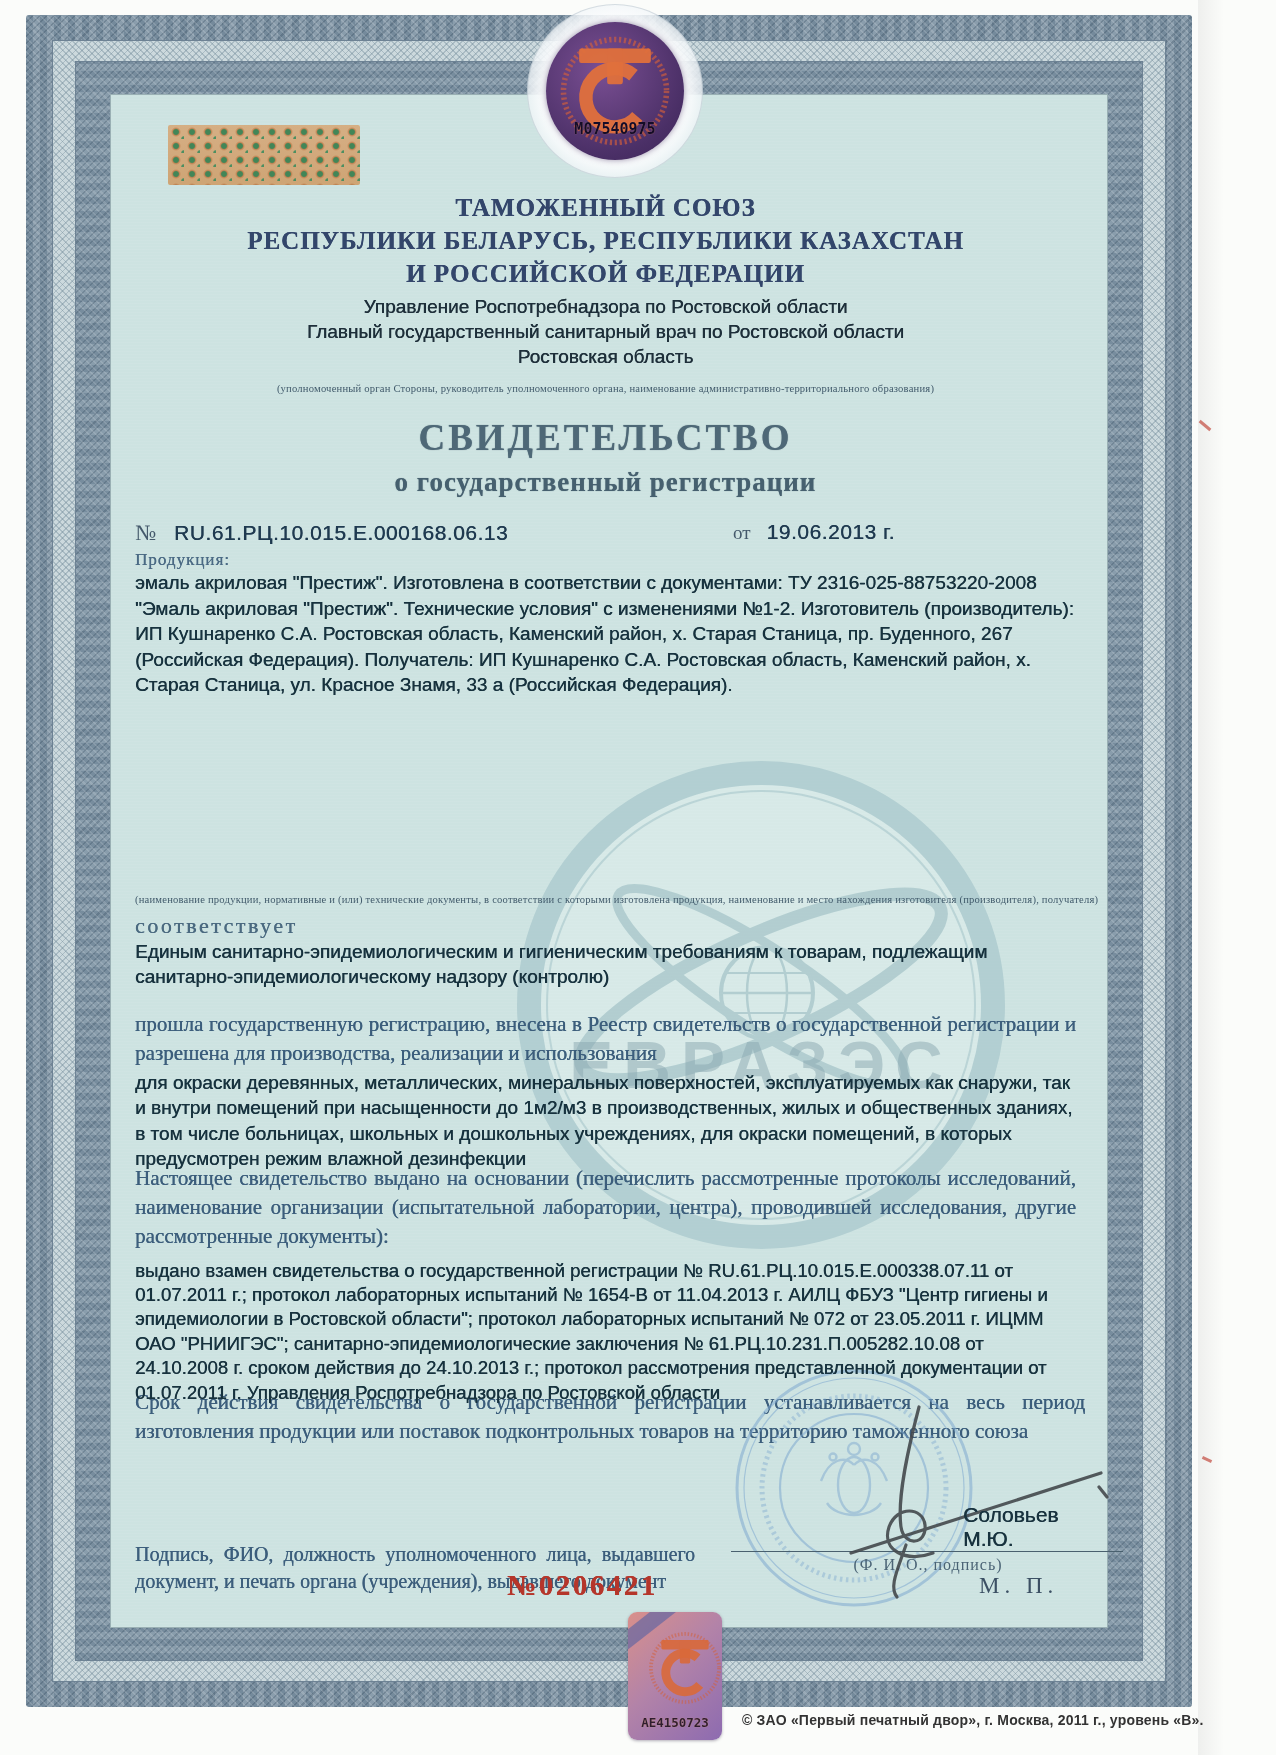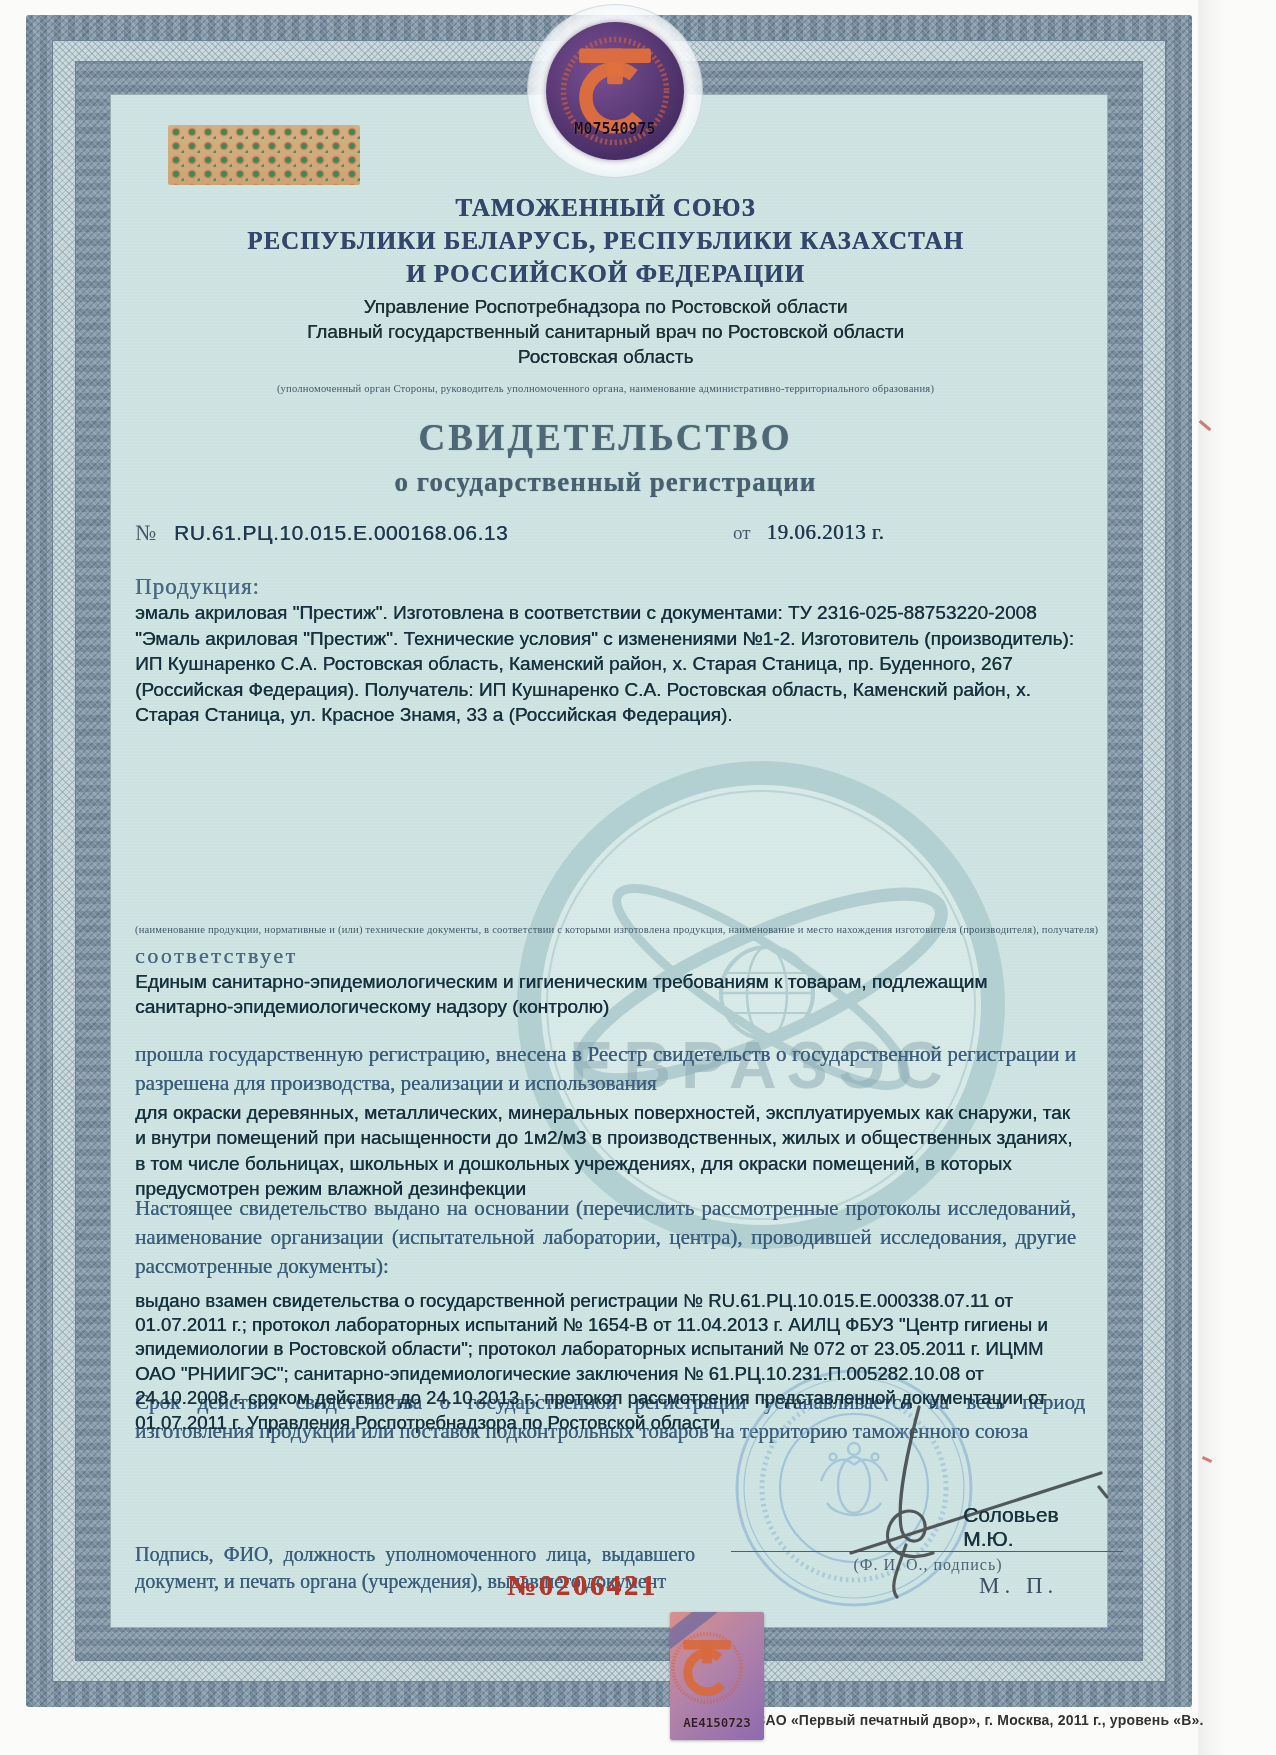--- a/index.html
+++ b/index.html
@@ -63,22 +63,22 @@
   .hdr-serif{font-weight:bold;color:#33466b;font-size:25px;line-height:33px;letter-spacing:1px;text-shadow:.3px 0 0 currentColor;}
   .hdr-sans{font-family:"Liberation Sans",sans-serif;color:#1e2f3a;font-size:19px;line-height:25px;text-shadow:.35px 0 0 currentColor;margin-top:4px;}
   .tiny-note{color:#415a6b;font-size:10.6px;letter-spacing:.2px;white-space:nowrap;margin-top:14px;}
   .title{font-weight:bold;color:#4e6877;font-size:37px;letter-spacing:3px;margin-top:22px;text-shadow:0 0 1px rgba(60,85,100,.7);}
   .subtitle{font-weight:bold;color:#46606f;font-size:27px;letter-spacing:1px;margin-top:8px;text-shadow:0 0 .8px rgba(60,85,100,.7);}
   .num-row{position:relative;margin-top:22px;height:30px;font-size:21px;}
   .num-label{color:#44596b;font-size:22px;}
   .num-value{font-family:"Liberation Sans",sans-serif;color:#1f3a50;letter-spacing:.5px;margin-left:18px;text-shadow:.35px 0 0 currentColor;}
   .num-right{position:absolute;left:598px;top:0;}
   .num-from{color:#44596b;font-size:19px;margin-right:16px;}
-  .num-date{font-family:Liberation Serif, serif;color:#1f3a50;letter-spacing:.5px;text-shadow:.35px 0 0 currentColor;}
-  .prod-label{color:#4a6a84;font-size:23px;letter-spacing:1px;margin-top:24px;text-shadow:.3px 0 0 currentColor;}
+  .num-date{font-family:Liberation Sans, sans-serif;color:#1f3a50;letter-spacing:.5px;text-shadow:.35px 0 0 currentColor;}
+  .prod-label{color:#4a6a84;font-size:17px;letter-spacing:1px;text-shadow:.3px 0 0 currentColor;}
   .sans-para{font-family:"Liberation Sans",sans-serif;color:#17323e;font-size:19px;line-height:25.5px;text-shadow:.4px 0 0 currentColor;text-align:left;}
   .serif-para{color:#3c5e7c;font-size:21px;line-height:29px;text-align:justify;text-shadow:.35px 0 0 currentColor;}
   .spacer-wm{height:196px;}
   .conform{color:#4b6a80;font-size:22px;letter-spacing:2.5px;text-shadow:.3px 0 0 currentColor;margin-top:8px;}
   .usage{margin-top:2px;}
   .basis-intro{margin-top:-8px;}
   .docs{margin-top:8px;font-size:18.6px;line-height:24.4px;}
   
   .watermark{position:absolute;left:330px;top:610px;width:640px;height:640px;z-index:0;pointer-events:none;}
   .wm-text{position:absolute;left:0;top:322px;width:640px;text-align:center;
@@ -98,23 +98,23 @@
   .holo-top{position:absolute;left:527px;top:4px;width:176px;height:174px;border-radius:50%;
     background:radial-gradient(circle, rgba(252,253,254,.96) 58%, rgba(240,245,248,.75) 72%, rgba(230,238,242,0) 74%);
     z-index:6;display:flex;align-items:center;justify-content:center;
     box-shadow:0 0 0 1px rgba(120,140,155,.25) inset;}
   .holo-disc{position:relative;width:138px;height:138px;border-radius:50%;
     background:radial-gradient(circle at 40% 35%, #7a4f93, #4a2f66 70%, #3c2457);
     box-shadow:0 0 6px rgba(60,40,90,.5);display:flex;align-items:center;justify-content:center;}
   .holo-num{position:absolute;left:0;right:0;bottom:22px;text-align:center;
     font-family:"DejaVu Sans Mono",monospace;font-weight:bold;font-size:15px;color:#140c28;
     text-shadow:0 0 1px rgba(255,170,120,.6);}
-  .holo-bottom{position:absolute;left:670px;top:1612px;width:94px;height:128px;border-radius:2px;
+  .holo-bottom{position:absolute;left:628px;top:1612px;width:94px;height:128px;border-radius:9px;
     background:linear-gradient(135deg,#d9908b 0%,#b383a8 45%,#8d6bb0 100%);z-index:6;
-    display:flex;align-items:center;justify-content:flex-start;box-shadow:0 1px 3px rgba(40,30,60,.35);overflow:hidden;}
+    display:flex;align-items:center;justify-content:flex-end;box-shadow:0 1px 3px rgba(40,30,60,.35);overflow:hidden;}
   .holo-bottom .stripe{position:absolute;left:-18px;top:6px;width:70px;height:16px;background:rgba(72,92,165,.55);transform:rotate(-38deg);}
   .holo-bnum{position:absolute;left:0;right:0;bottom:10px;text-align:center;
     font-family:"DejaVu Sans Mono",monospace;font-weight:bold;font-size:12.5px;color:#2e1d30;
     text-shadow:0 0 1px rgba(255,180,120,.7);}
   
   .footer{position:absolute;left:742px;top:1712px;width:470px;font-family:"Liberation Sans",sans-serif;
     font-size:14px;font-weight:bold;color:#333;letter-spacing:.2px;}
   
   .tick{position:absolute;width:14px;height:3px;background:#c24a3e;opacity:.7;}
   .tick.t1{left:1198px;top:424px;transform:rotate(40deg);}

